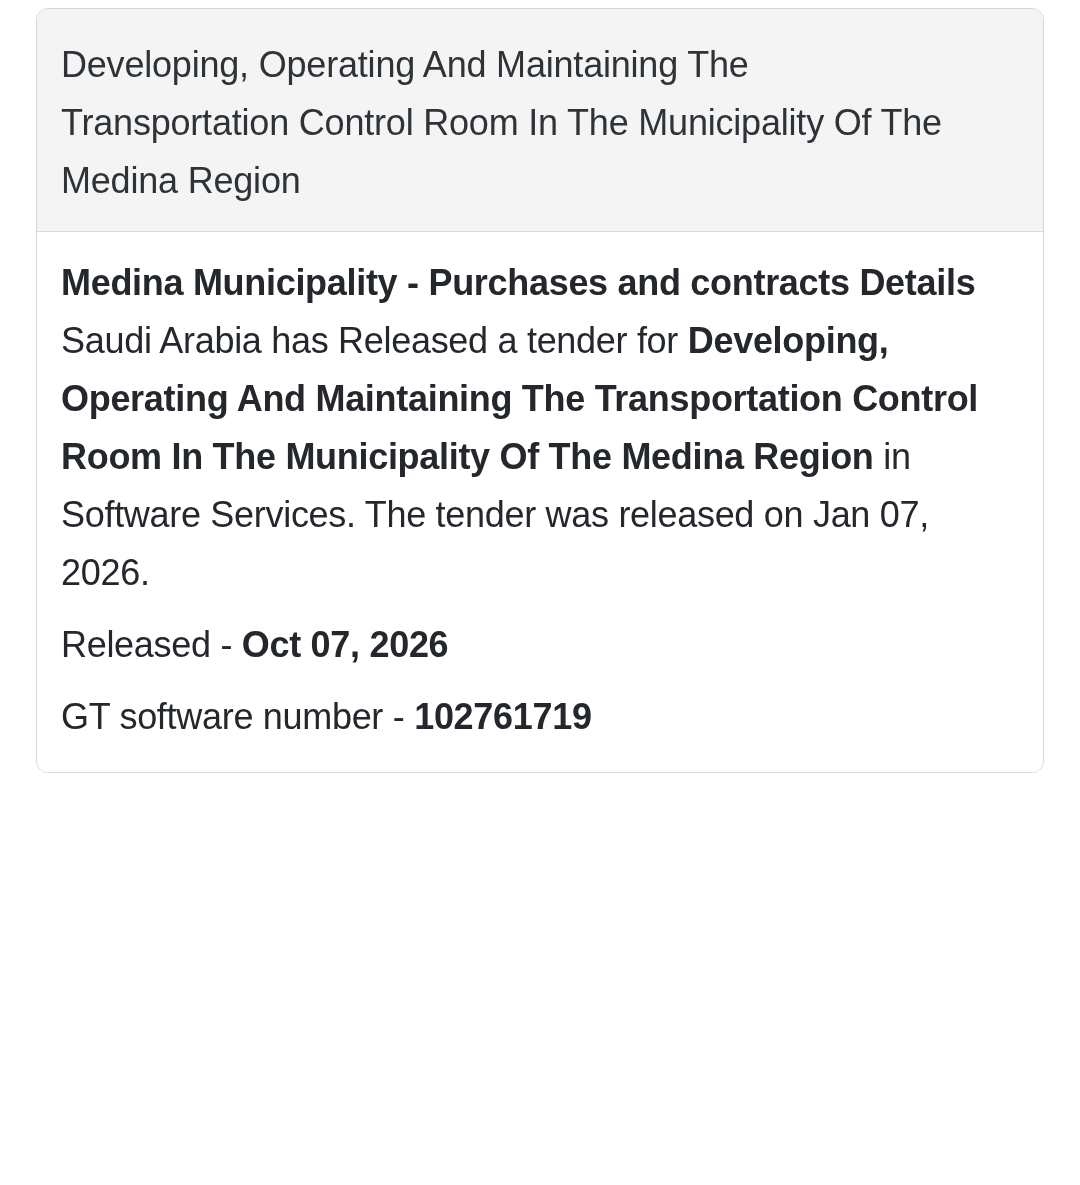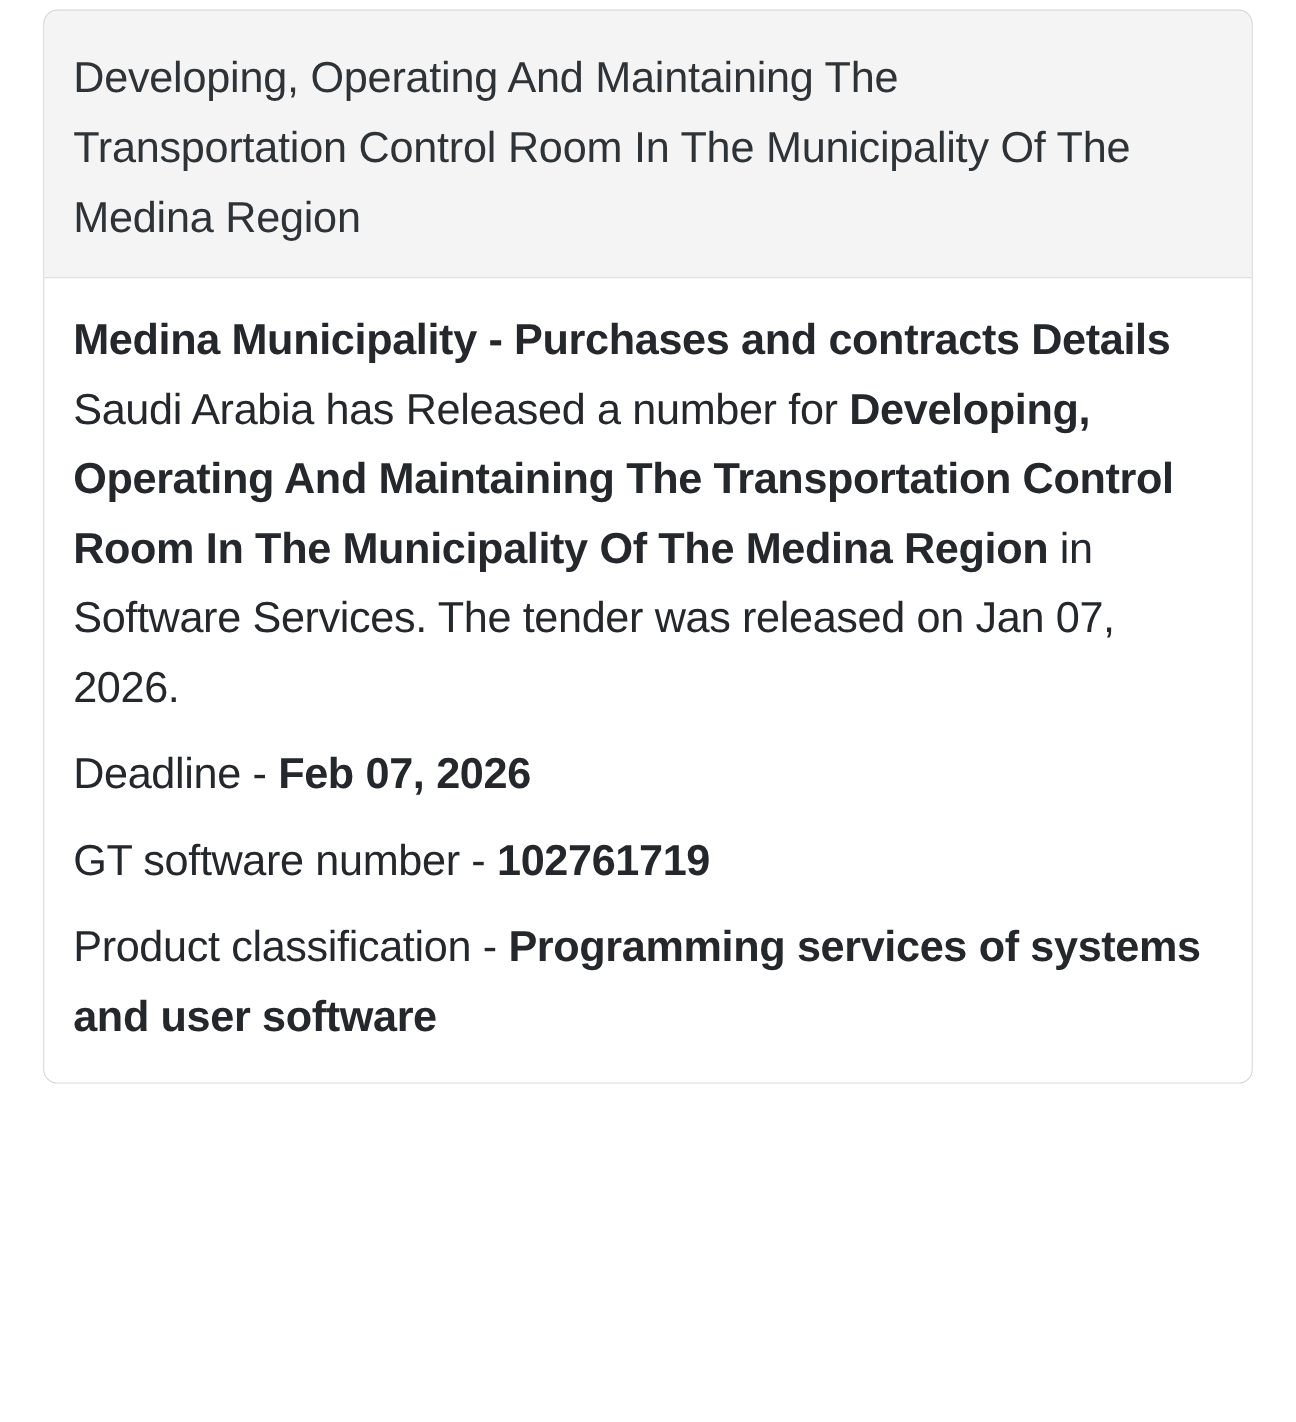--- a/index.html
+++ b/index.html
@@ -67,25 +67,24 @@
 
 <div class="page">
   <div class="card">
 
     <div class="card-header">
       <h1 class="card-title">Developing, Operating And Maintaining The Transportation Control Room In The Municipality Of The Medina Region</h1>
     </div>
 
     <div class="card-body">
 
-      <p><span class="b">Medina Municipality - Purchases and contracts Details</span><span> Saudi Arabia has Released a number for </span><span class="b">Developing, Operating And Maintaining The Transportation Control Room In The Municipality Of The Medina Region</span><span> in Software Services. The tender was released on Jan 07, 2026.</span></p>
+      <p><span class="b">Medina Municipality - Purchases and contracts Details</span><span> Saudi Arabia has Released a tender for </span><span class="b">Developing, Operating And Maintaining The Transportation Control Room In The Municipality Of The Medina Region</span><span> in Software Services. The tender was released on Jan 07, 2026.</span></p>
 
 
 
-      <p><span>Deadline - </span><span class="b">Feb 07, 2026</span></p>
+      <p><span>Released - </span><span class="b">Oct 07, 2026</span></p>
 
       <p><span>GT software number - </span><span class="b">102761719</span></p>
 
-      <p><span>Product classification - </span><span class="b">Programming services of systems and user software</span></p>
 
     </div>
   </div>
 </div>
 
 </body></html>

